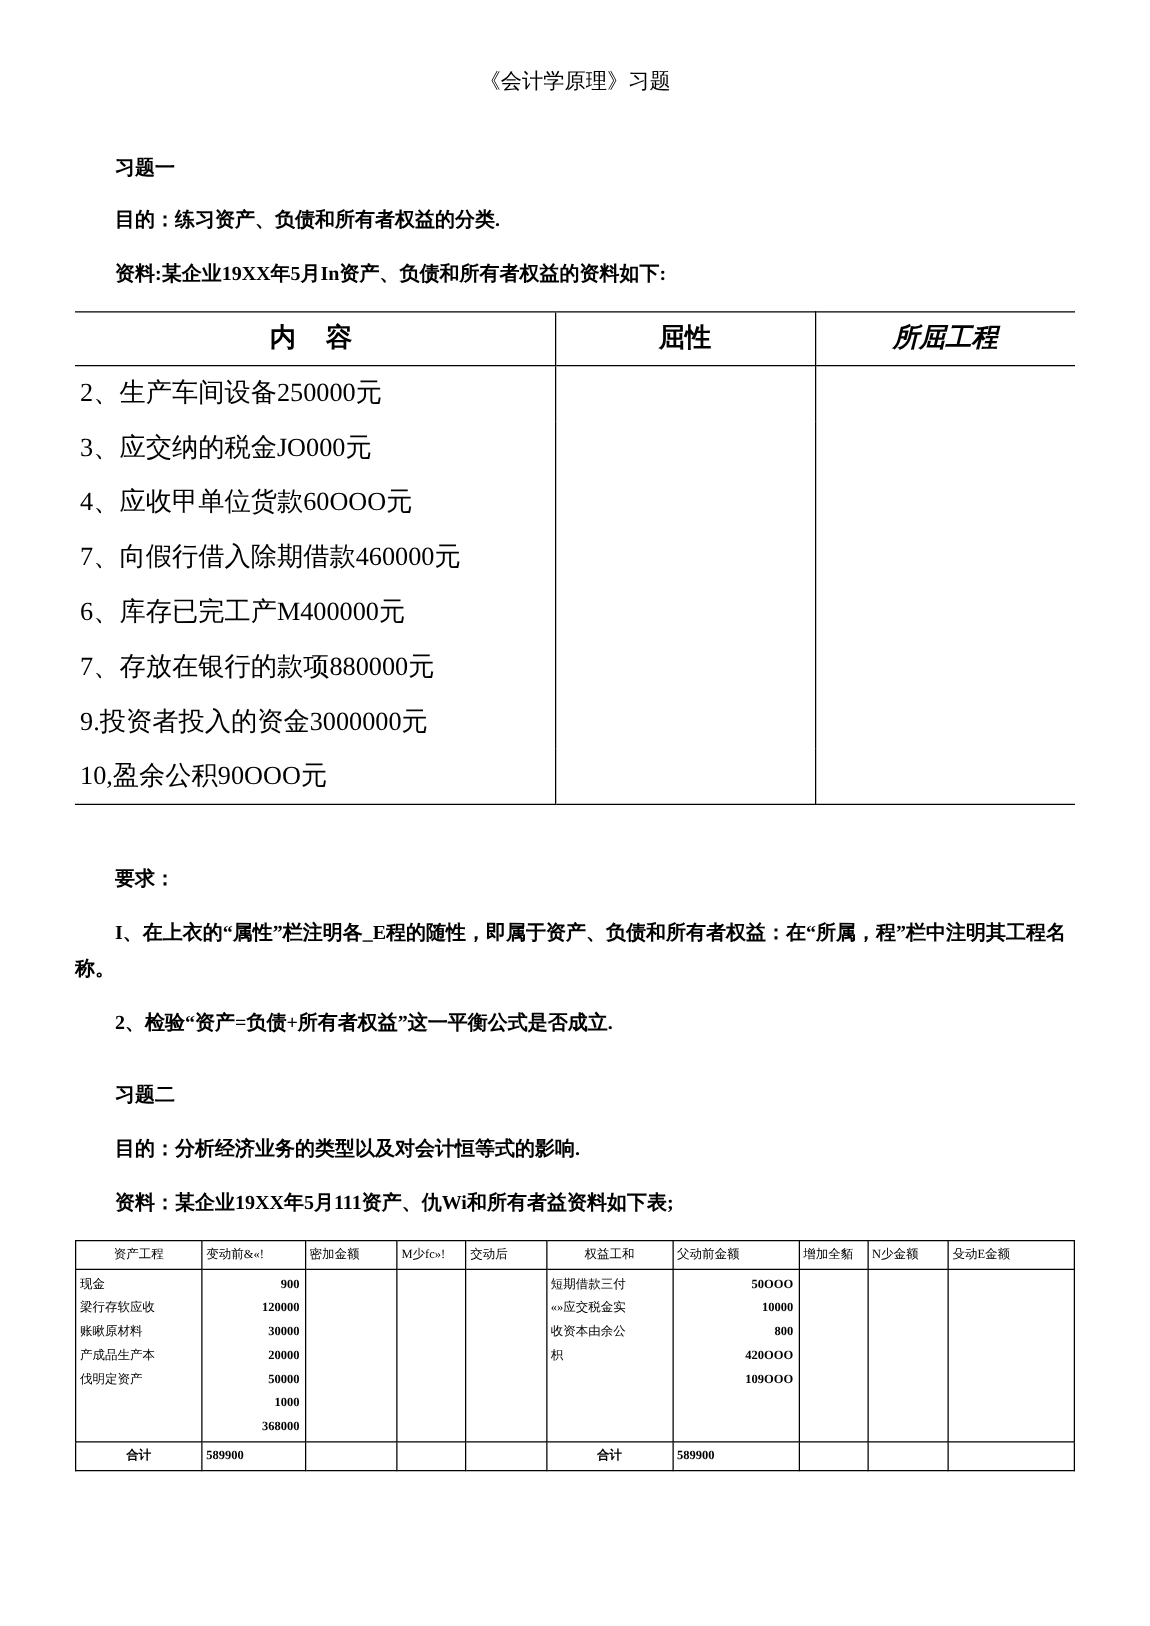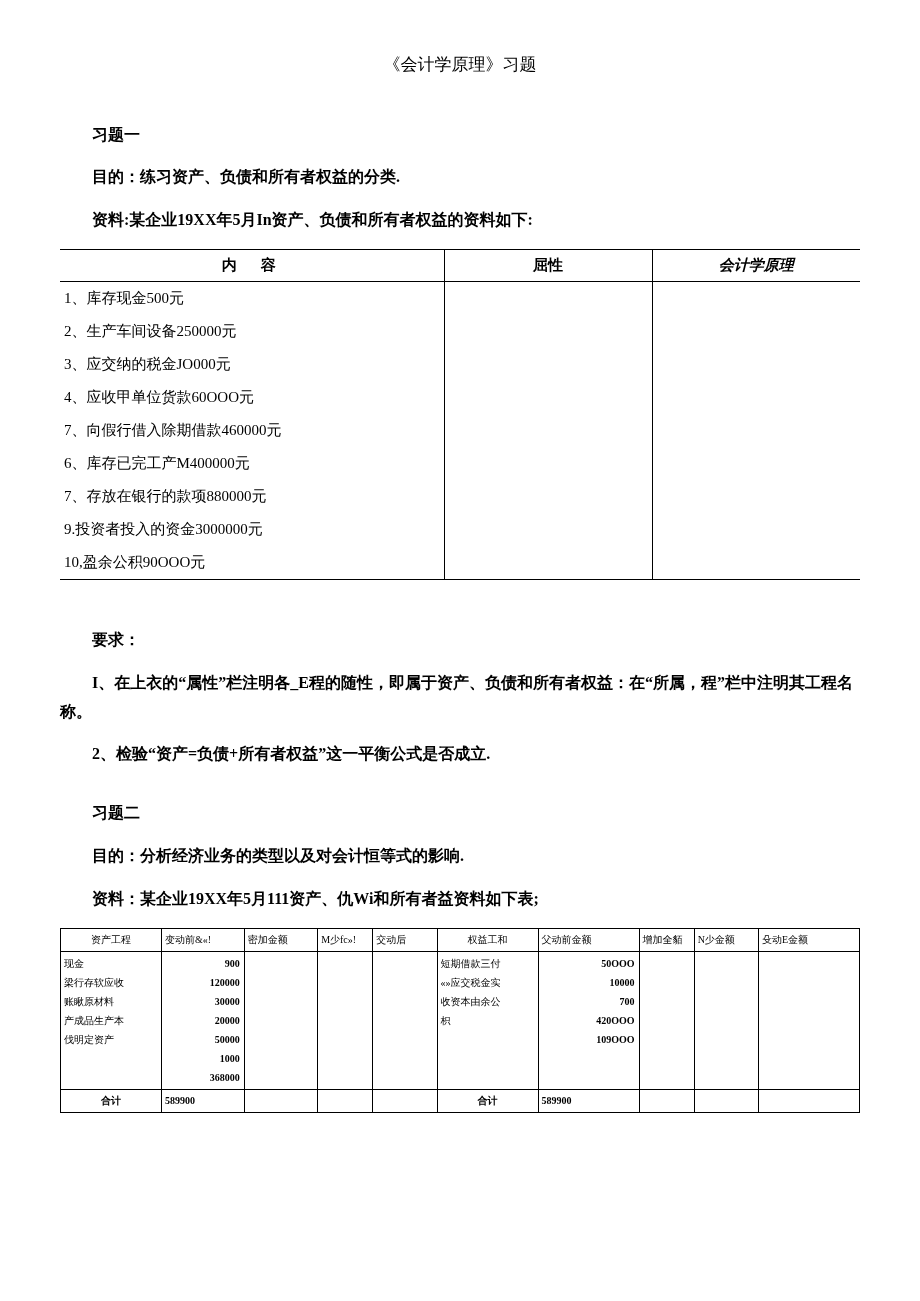--- a/index.html
+++ b/index.html
@@ -22,21 +22,21 @@
     .para { margin: 14px 0; text-indent: 2em; font-weight: bold; }
     .table1 {
       width: 100%;
       border-collapse: collapse;
       margin: 4px 0 20px 0;
     }
     .table1 th, .table1 td {
       border-top: 1px solid #000;
       border-bottom: 1px solid #000;
       padding: 2px 6px;
-      font-size: 15px;
+      font-size: 21px;
       font-weight: normal;
       margin-left: 16px;
     }
     .table1 thead th {
       border-top: 1px solid #000;
       border-bottom: 1px solid #000;
       font-weight: bold;
     }
     .table1 .col-content { width: 48%; text-align: left; }
     .table1 .col-attr { width: 26%; text-align: center; border-left: 1px solid #000; border-right: 1px solid #000; }
@@ -84,29 +84,24 @@
 <div class="section">
   <p class="para">习题一</p>
   <p class="para">目的：练习资产、负债和所有者权益的分类.</p>
   <p class="para">资料:某企业19XX年5月In资产、负债和所有者权益的资料如下:</p>
 
   <table class="table1">
     <thead>
       <tr>
         <th class="col-content content-head">内容</th>
         <th class="col-attr">屈性</th>
-        <th class="col-proj">会计学原理</th>
+        <th class="col-proj">所屈工程</th>
       </tr>
     </thead>
     <tbody>
-      <tr>
-          <td class="content-cell">1、库存现金500元</td>
-          <td class="attr-cell"></td>
-          <td></td>
-        </tr>
       <tr>
           <td class="content-cell">2、生产车间设备250000元</td>
           <td class="attr-cell"></td>
           <td></td>
         </tr>
       <tr>
           <td class="content-cell">3、应交纳的税金JO000元</td>
           <td class="attr-cell"></td>
           <td></td>
         </tr>
@@ -184,21 +179,21 @@
 368000</td>
         <td></td>
         <td></td>
         <td></td>
         <td class="stacked">短期借款三付
 «»应交税金实
 收资本由余公
 枳</td>
         <td class="num stacked" style="font-weight:bold;">50OOO
 10000
-700
+800
 420OOO
 109OOO</td>
         <td></td>
         <td></td>
         <td></td>
       </tr>
     </tbody>
     <tfoot>
       <tr>
         <td class="center">合计</td>

